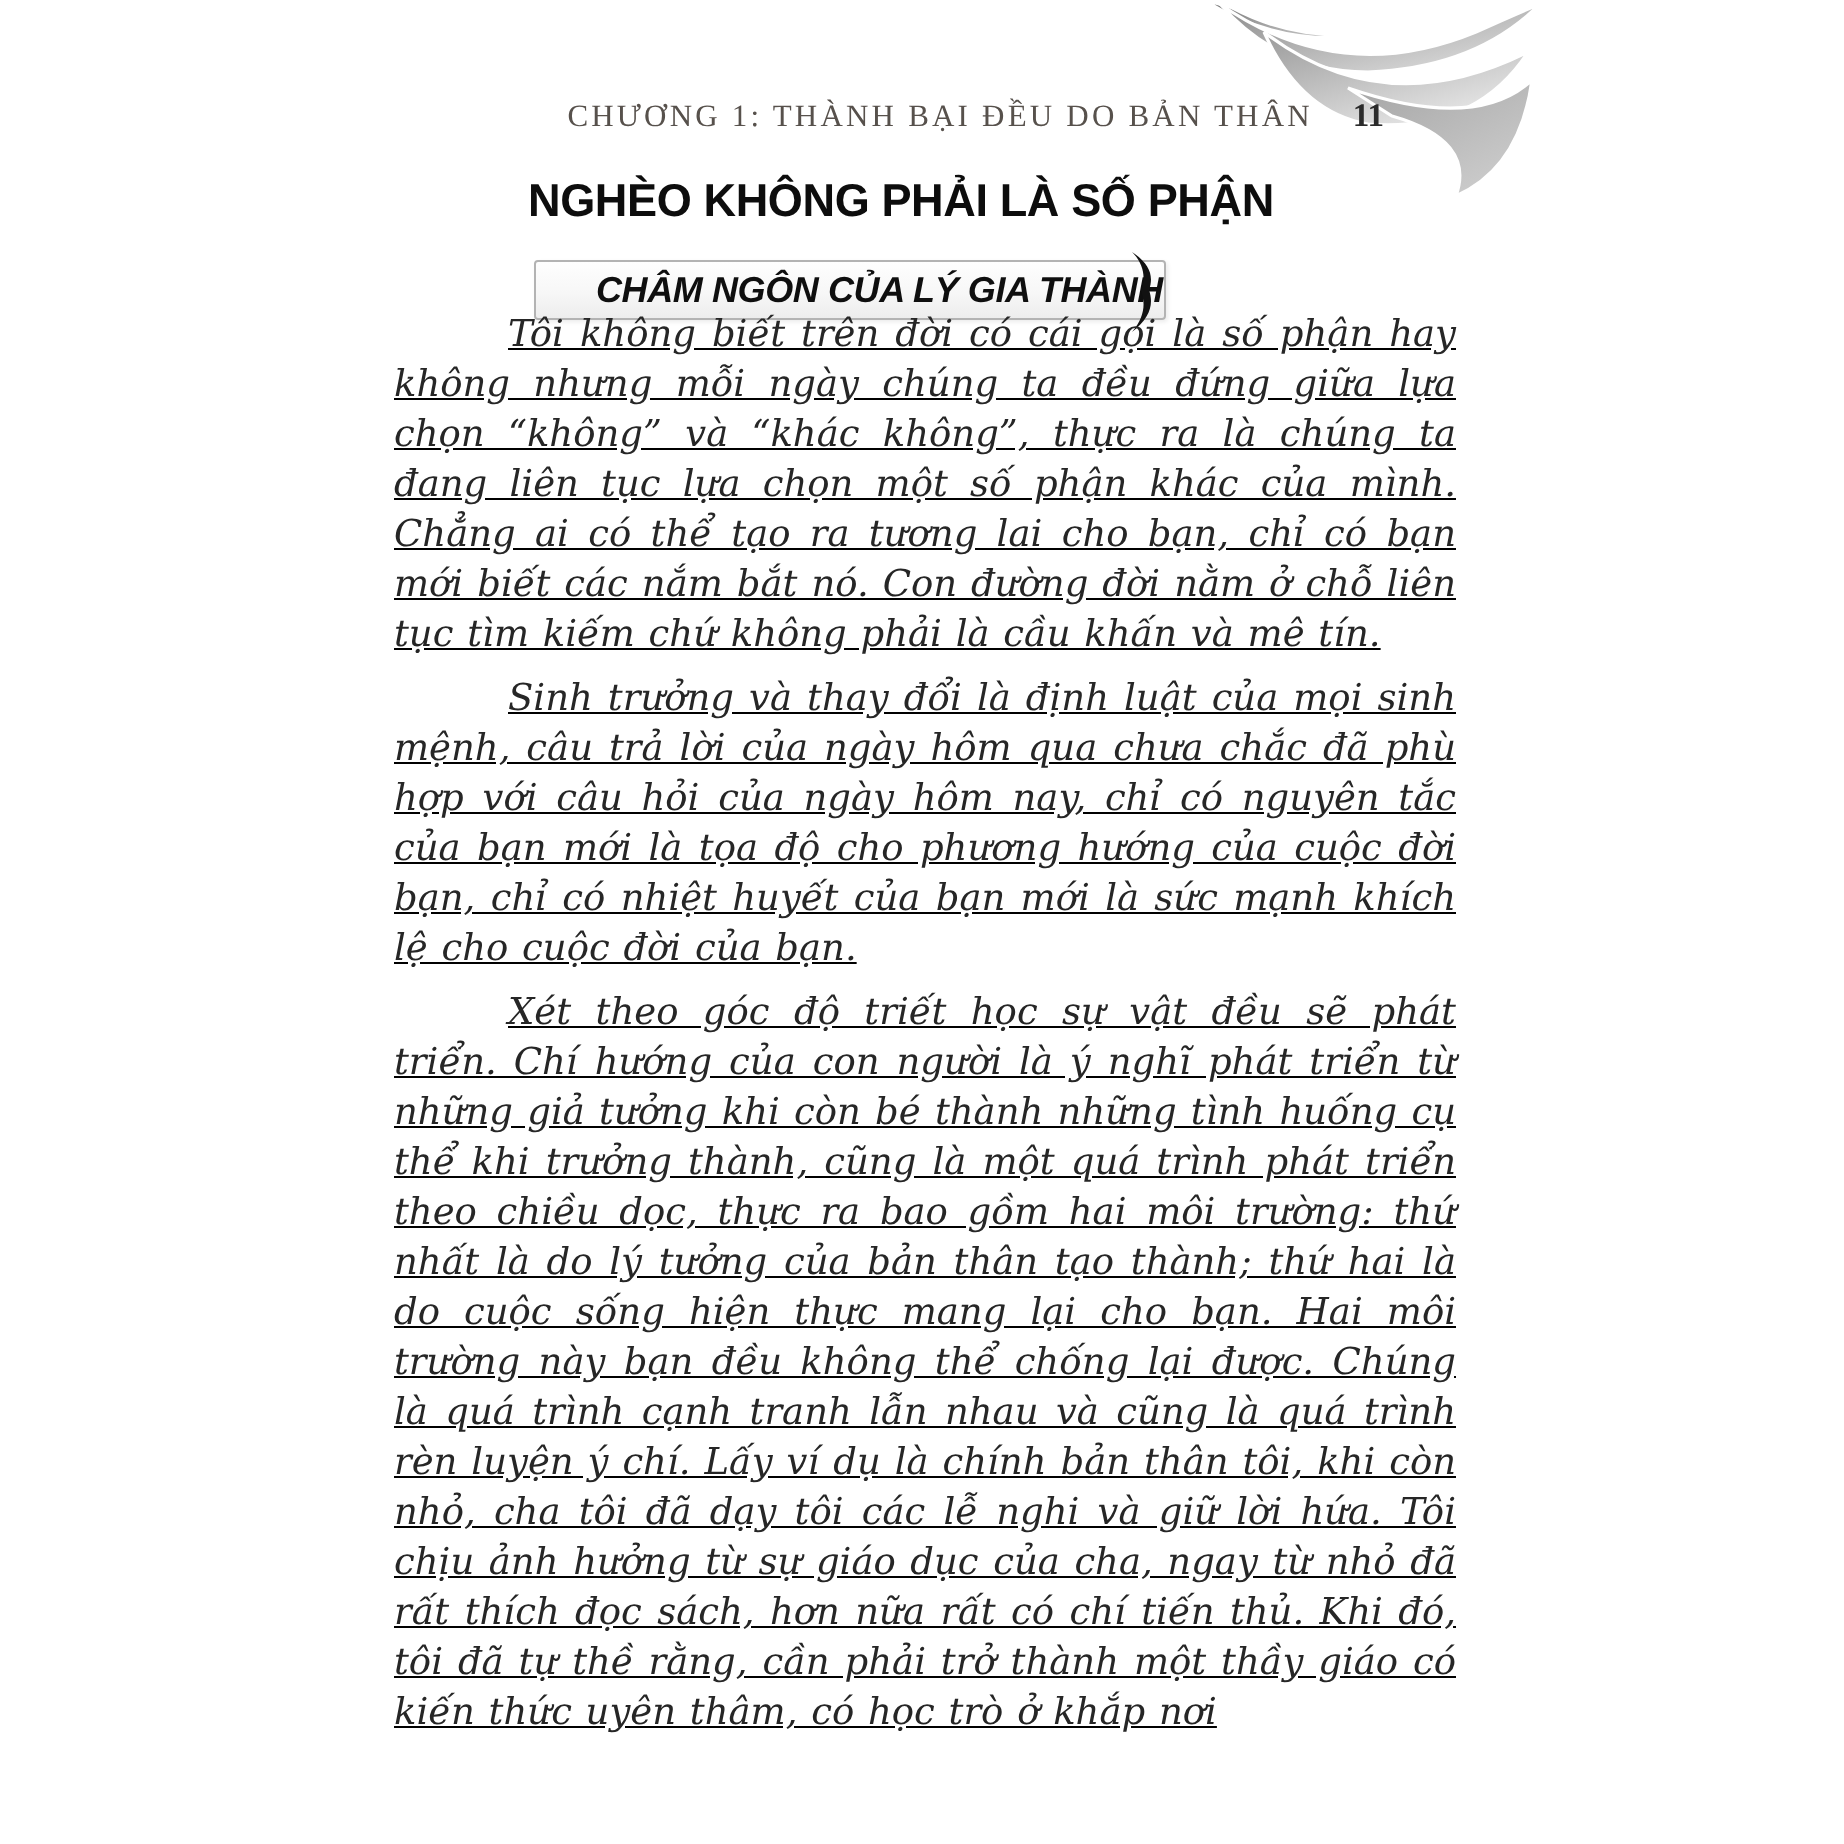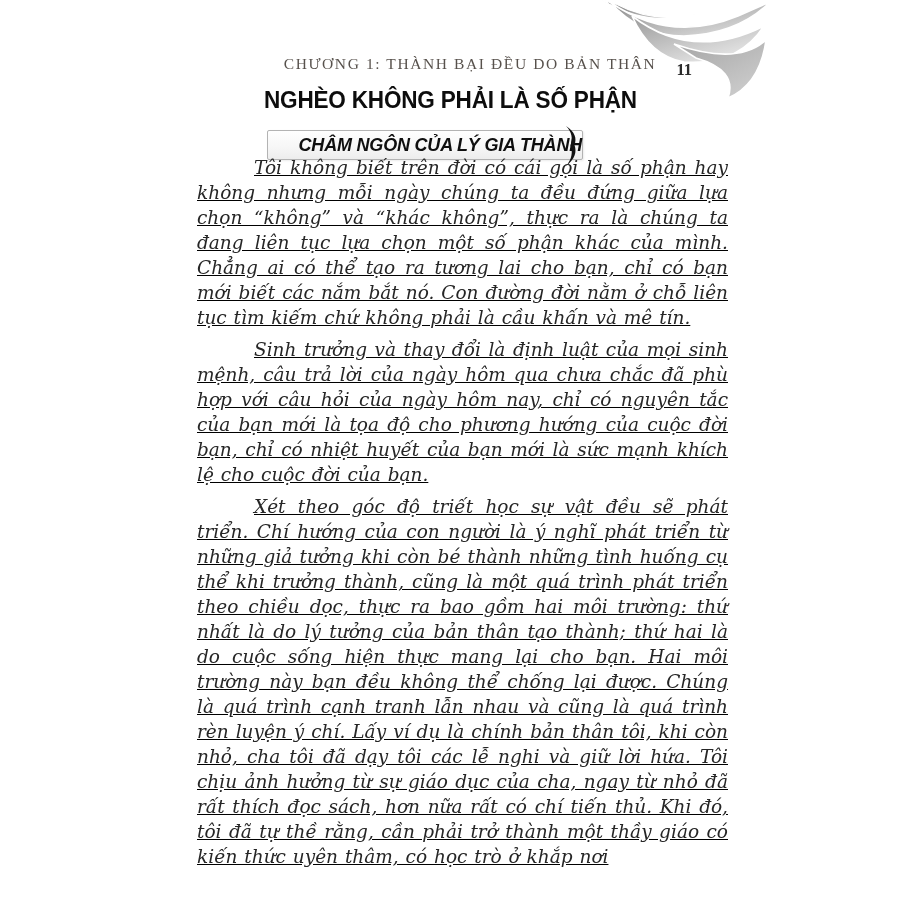--- a/index.html
+++ b/index.html
@@ -14,52 +14,51 @@
 
   
   .swoosh{
     position:absolute;left:588px;top:0;width:196px;height:110px;
     pointer-events:none;
   }
 
   
   .running-header{
     position:absolute;top:48px;left:0;width:692px;
-    display:flex;justify-content:flex-end;align-items:center;gap:20px;
+    display:flex;justify-content:flex-end;align-items:flex-end;gap:20px;
     white-space:nowrap;
   }
   .chapter-title{
     font-family:"Liberation Serif",serif;
     font-size:15.5px;letter-spacing:1.6px;
     color:#57514c;
   }
   .page-number{
     font-family:"Liberation Serif",serif;
-    font-size:16.5px;font-weight:bold;color:#2b2b2b;margin-top:12px;
+    font-size:16.5px;font-weight:bold;color:#2b2b2b;
   }
 
   
   .section-title{
     position:absolute;left:264px;top:87px;
     font-size:23px;font-weight:bold;color:#0d0d0d;
     letter-spacing:-0.2px;
     transform:scaleX(0.98);transform-origin:left center;
     white-space:nowrap;
   }
 
   
   .quote-box{
     position:absolute;left:267px;top:130px;width:316px;height:30px;
     box-sizing:border-box;
     border:1px solid #b3b3b3;border-radius:2px;
     background:linear-gradient(180deg,#fefefe 0%,#f7f7f7 55%,#ededed 100%);
     box-shadow:1px 1px 2px rgba(0,0,0,0.08);
     display:flex;align-items:center;
-    padding-left:10px;
-    justify-content:flex-end;
+    padding-left:30px;
   }
   .quote-box-label{
     font-size:18px;font-weight:bold;font-style:italic;
     color:#0f0f0f;white-space:nowrap;letter-spacing:-0.2px;
   }
   .quote-brace{
     position:absolute;right:3px;top:-5px;width:15px;height:40px;
   }
 
   

